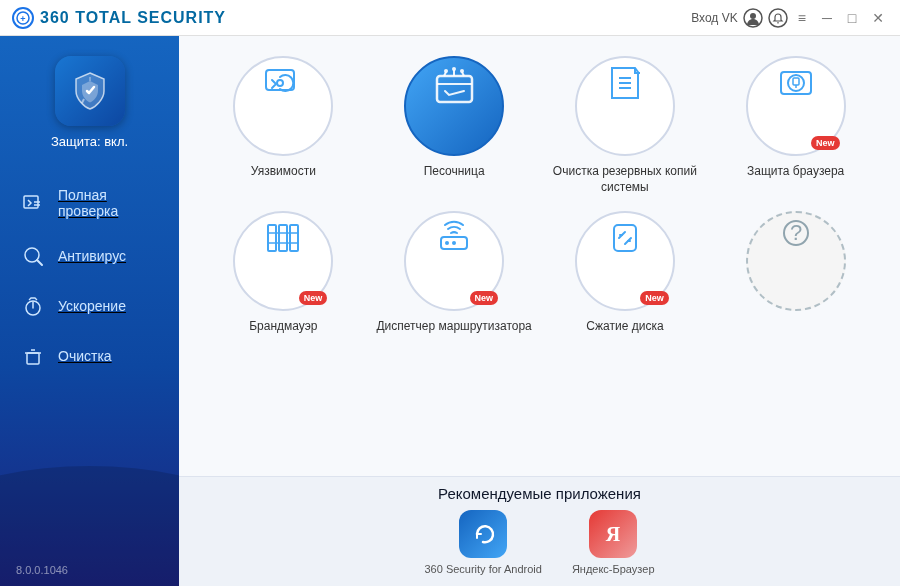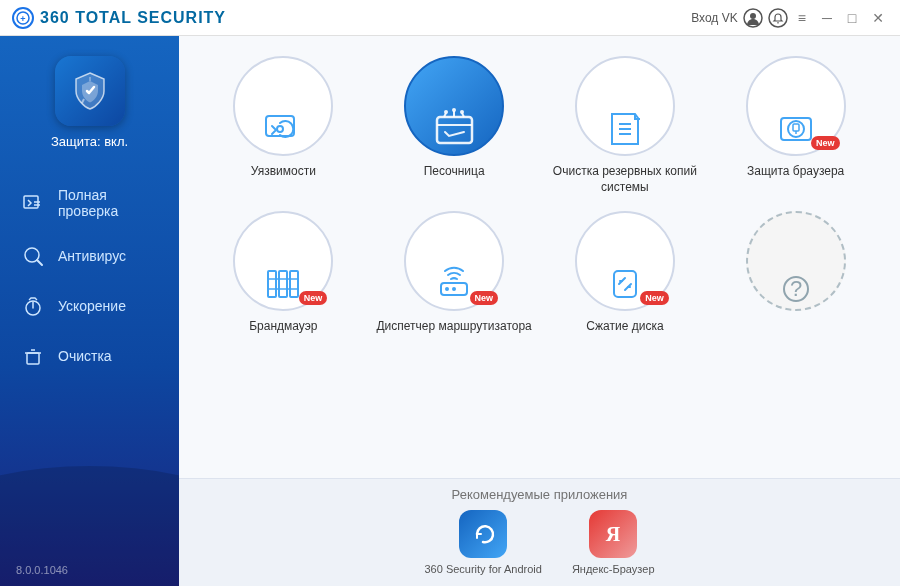--- a/index.html
+++ b/index.html
@@ -100,20 +100,21 @@
     .shield-svg { width: 44px; height: 44px; }
     .protection-status {
       color: #fff;
       font-size: 13px;
       font-weight: 500;
     }
     .sidebar-nav {
       display: flex;
       flex-direction: column;
       margin-top: 10px;
+      text-decoration: underline;
     }
     .nav-item {
       display: flex;
       align-items: center;
       gap: 12px;
       padding: 12px 20px;
       color: #cce5ff;
       font-size: 14px;
       cursor: pointer;
       transition: background 0.15s;
@@ -175,21 +176,21 @@
       cursor: pointer;
       position: relative;
     }
     .tool-circle {
       width: 100px;
       height: 100px;
       border-radius: 50%;
       border: 2px solid #d0d8e8;
       background: #fff;
       display: flex;
-      align-items: flex-end;
+      align-items: flex-start;
       justify-content: center;
       margin-bottom: 8px;
       transition: border-color 0.15s, box-shadow 0.15s;
       position: relative;
       flex-shrink: 0;
     }
     .tool-circle.active-circle {
       background: linear-gradient(135deg, #42a5f5, #1565c0);
       border-color: #1565c0;
     }
@@ -217,22 +218,22 @@
 
     
     .recommended-area {
       background: #eef2f8;
       border-top: 1px solid #dde3ee;
       padding: 8px 24px 10px;
       flex-shrink: 0;
     }
     .recommended-title {
       text-align: center;
-      font-size: 13px;
-      color: #737373;
+      font-size: 15px;
+      color: #0f172a;
       margin-bottom: 8px;
     }
     .recommended-apps {
       display: flex;
       justify-content: center;
       gap: 30px;
     }
     .app-item {
       display: flex;
       flex-direction: column;

